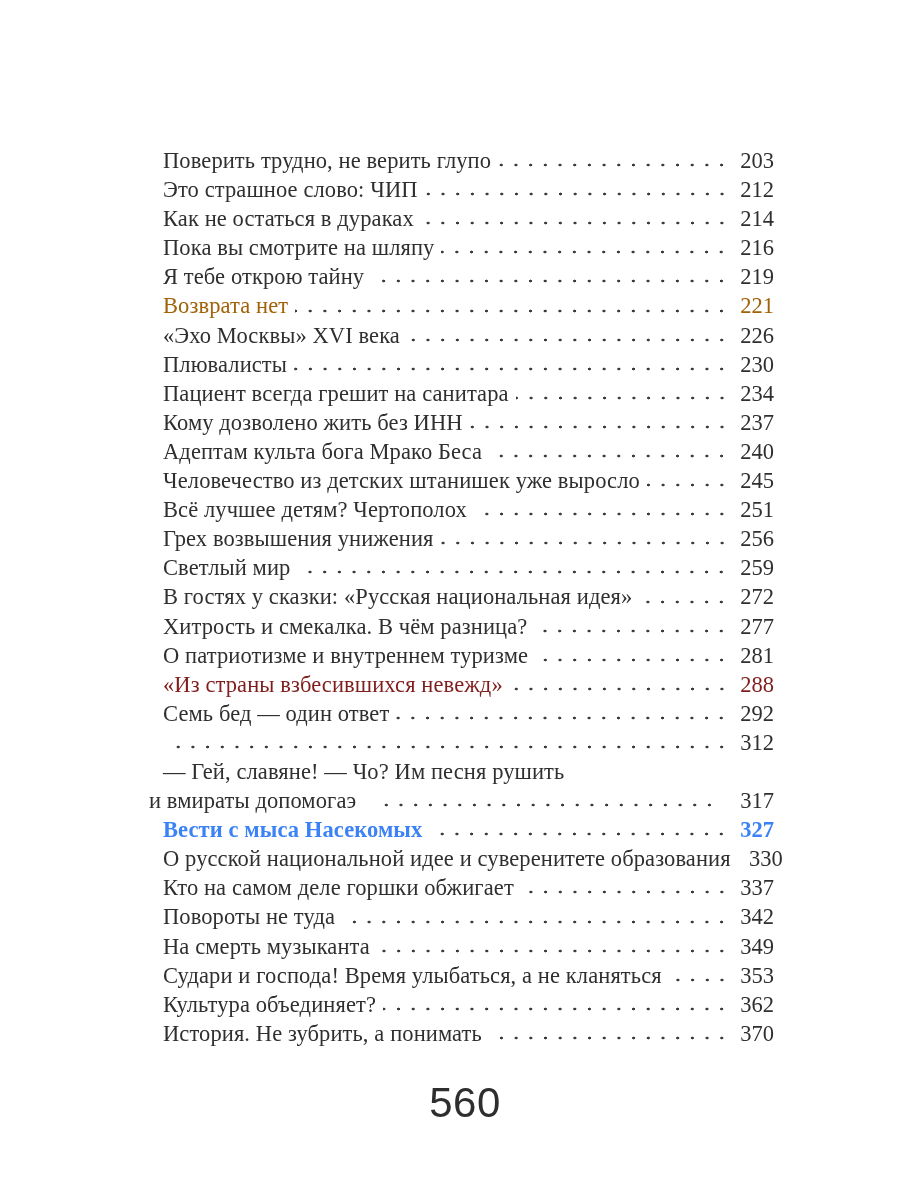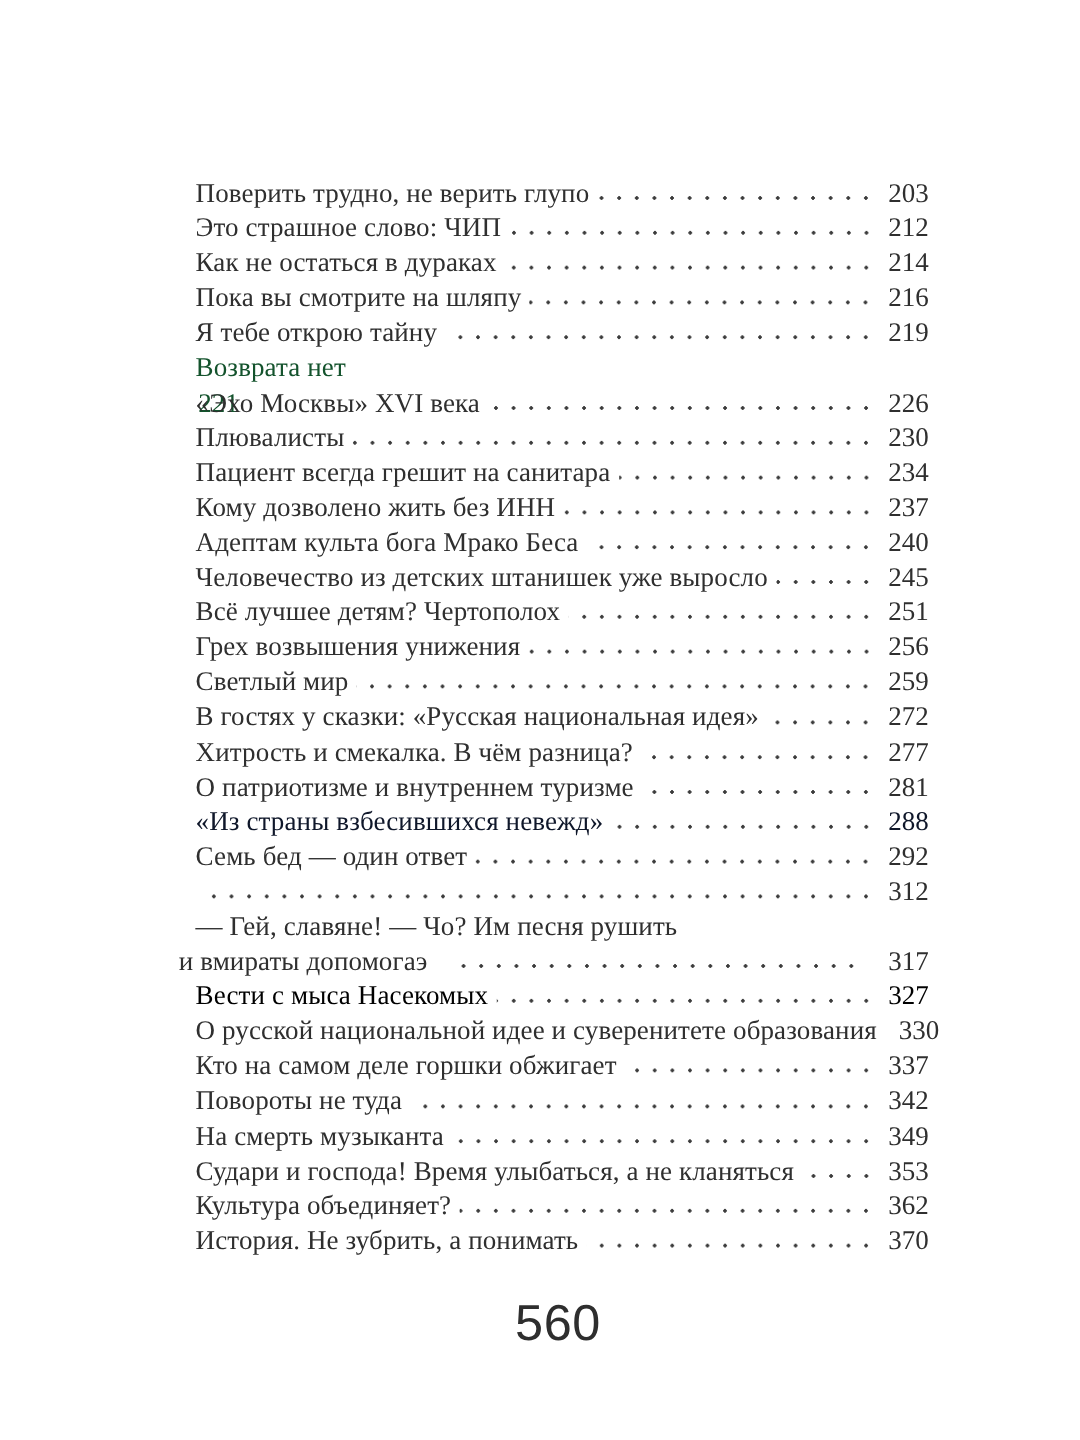--- a/index.html
+++ b/index.html
@@ -103,21 +103,21 @@
       <div class="toc-row" style="color: rgb(47, 47, 47);">
       <span class="title">Пока вы смотрите на шляпу</span>
       <span class="leader"></span>
       <span class="num">216</span>
     </div>
       <div class="toc-row" style="color: rgb(47, 47, 47);">
       <span class="title">Я тебе открою тайну</span>
       <span class="leader"></span>
       <span class="num">219</span>
     </div>
-      <div class="toc-row" style="color: #14532d; flex-direction: column;">
+      <div class="toc-row" style="color: #a16207;">
       <span class="title">Возврата нет</span>
       <span class="leader"></span>
       <span class="num">221</span>
     </div>
       <div class="toc-row" style="color: rgb(47, 47, 47);">
       <span class="title">«Эхо Москвы» XVI века</span>
       <span class="leader"></span>
       <span class="num">226</span>
     </div>
       <div class="toc-row" style="color: rgb(47, 47, 47);">
@@ -168,21 +168,21 @@
       <div class="toc-row" style="color: rgb(47, 47, 47);">
       <span class="title">Хитрость и смекалка. В чём разница?</span>
       <span class="leader"></span>
       <span class="num">277</span>
     </div>
       <div class="toc-row" style="color: rgb(47, 47, 47);">
       <span class="title">О патриотизме и внутреннем туризме</span>
       <span class="leader"></span>
       <span class="num">281</span>
     </div>
-      <div class="toc-row" style="color: #0f172a;">
+      <div class="toc-row" style="color: #7f1d1d;">
       <span class="title">«Из страны взбесившихся невежд»</span>
       <span class="leader"></span>
       <span class="num">288</span>
     </div>
       <div class="toc-row" style="color: rgb(47, 47, 47);">
       <span class="title">Семь бед — один ответ</span>
       <span class="leader"></span>
       <span class="num">292</span>
     </div>
       <div class="toc-row" style="color: rgb(47, 47, 47);">
@@ -192,21 +192,21 @@
       <div class="toc-row no-page" style="color: rgb(47, 47, 47);">
       <span class="title">— Гей, славяне! — Чо? Им песня рушить</span>
       <span class="leader"></span>
       <span class="num"></span>
     </div>
       <div class="toc-row outdent" style="color: rgb(47, 47, 47); gap: 12px;">
       <span class="title">и вмираты допомогаэ</span>
       <span class="leader"></span>
       <span class="num">317</span>
     </div>
-      <div class="toc-row" style="color: #000000;">
+      <div class="toc-row" style="color: #3b82f6; font-weight: bold;">
       <span class="title">Вести с мыса Насекомых</span>
       <span class="leader"></span>
       <span class="num">327</span>
     </div>
       <div class="toc-row" style="color: rgb(47, 47, 47);">
       <span class="title">О русской национальной идее и суверенитете образования</span>
       <span class="leader"></span>
       <span class="num">330</span>
     </div>
       <div class="toc-row" style="color: rgb(47, 47, 47);">

